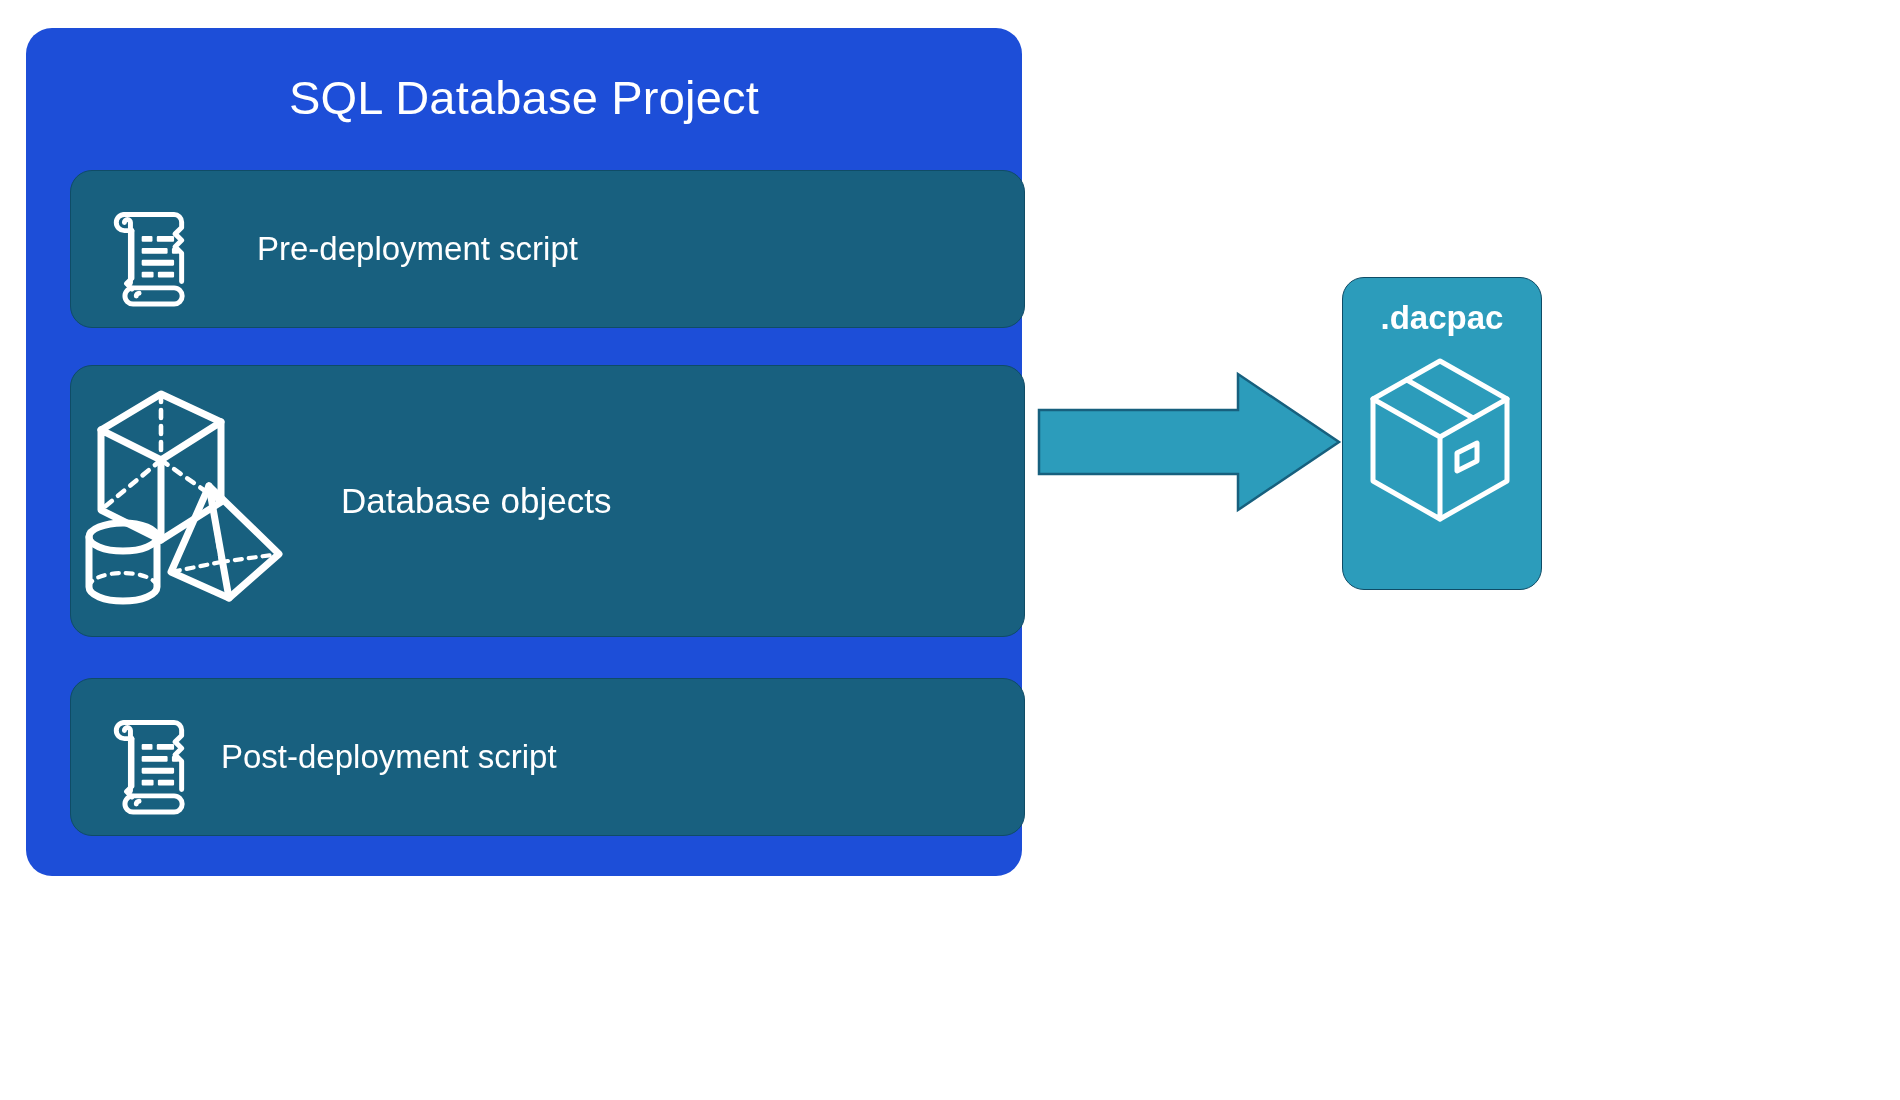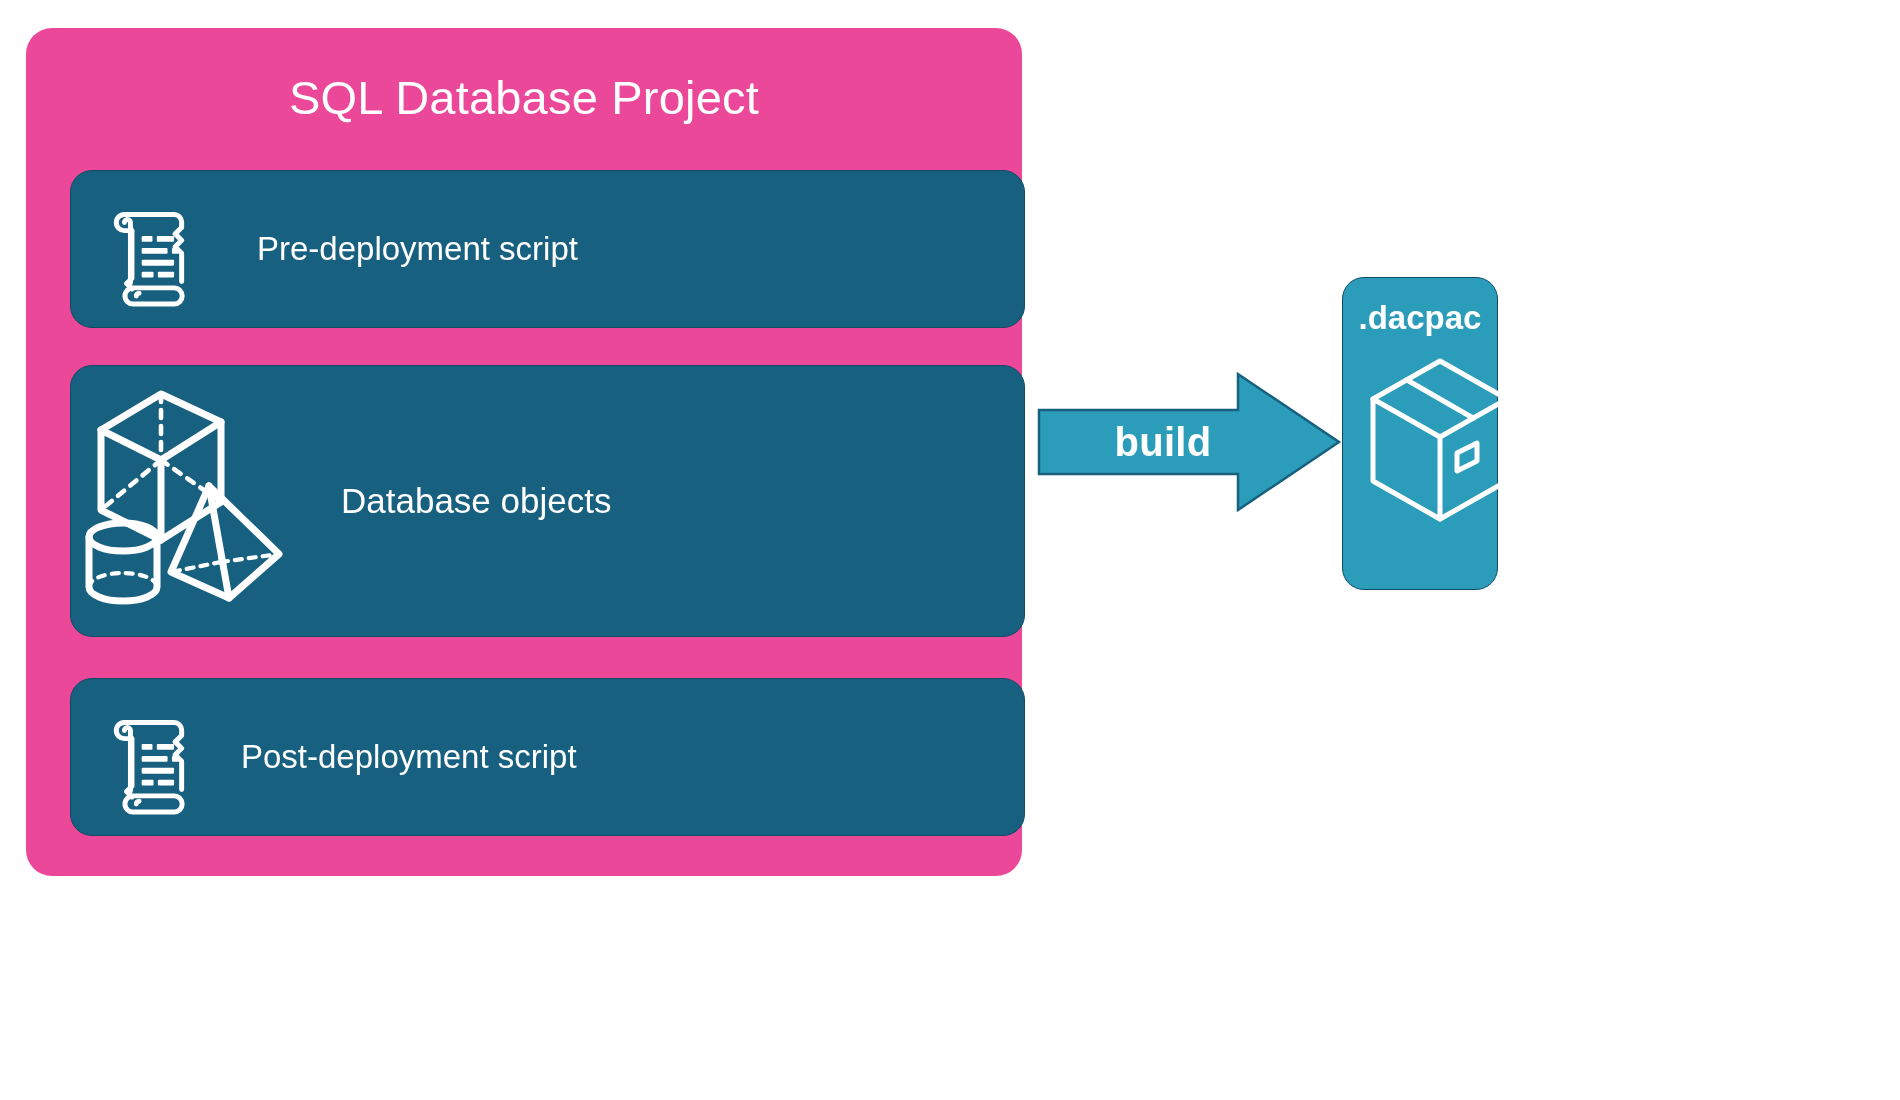--- a/index.html
+++ b/index.html
@@ -10,21 +10,21 @@
     overflow:hidden;
     position:relative;
   }
   #stage{position:absolute;left:0;top:0;width:1900px;height:1100px;}
 
   
   .project-card{
     position:absolute;
     left:26px;top:28px;
     width:996px;height:848px;
-    background:#ec4899;
+    background:#1d4ed8;
     border-radius:26px;
     box-sizing:border-box;
   }
   .project-title{
     position:absolute;
     left:0;top:44px;width:100%;
     text-align:center;
     color:#ffffff;
     font-size:47px;
     font-weight:400;
@@ -39,21 +39,21 @@
     width:955px;
     background:#18607F;
     border:1px solid #0f4c66;
     border-radius:22px;
     box-sizing:border-box;
     display:flex;
     align-items:center;
   }
   .section.pre { top:142px;  height:158px;gap:36px; }
   .section.objs{ top:337px;  height:272px;gap:20px; }
-  .section.post{ top:650px;  height:158px;gap:20px; }
+  .section.post{ top:650px;  height:158px; }
 
   .sec-icon{
     flex:0 0 auto;
     width:150px;
     display:flex;
     align-items:center;
     justify-content:center;
   }
   .sec-icon.objs-icon{width:250px;}
   .sec-text{
@@ -80,21 +80,21 @@
     font-size:40px;
     font-weight:bold;
     letter-spacing:.3px;
     pointer-events:none;
   }
 
   
   .dacpac-card{
     position:absolute;
     left:1342px;top:277px;
-    width:156px;height:313px;
+    width:200px;height:313px;
     background:#2C9CBB;
     border:1px solid #0f4c66;
     border-radius:22px;
     box-sizing:border-box;
   }
   .dacpac-title{
     position:absolute;
     left:0;top:21px;width:100%;
     text-align:center;
     color:#ffffff;
@@ -211,21 +211,20 @@
         </svg>
       </div>
       <div class="sec-text">Post-deployment script</div>
     </div>
 
   </div>
 
   <svg class="build-arrow" viewBox="0 0 302 138">
     <polygon points="1,37 200,37 200,1 301,69 200,137 200,101 1,101" fill="#2C9CBB" stroke="#17607E" stroke-width="2.5" stroke-linejoin="miter"></polygon>
   </svg>
-  <div class="build-label">build</div>
 
   <div class="dacpac-card">
     <div class="dacpac-title">.dacpac</div>
     <svg class="dacpac-icon" viewBox="0 0 150 170">
       <g fill="none" stroke="#ffffff" stroke-width="5" stroke-linejoin="round" stroke-linecap="round">
 
         <polyline points="8,44 8,126 75,164 75,82 8,44"></polyline>
         <polyline points="75,82 142,44 142,126 75,164"></polyline>
         <polyline points="8,44 75,6 142,44"></polyline>
 

